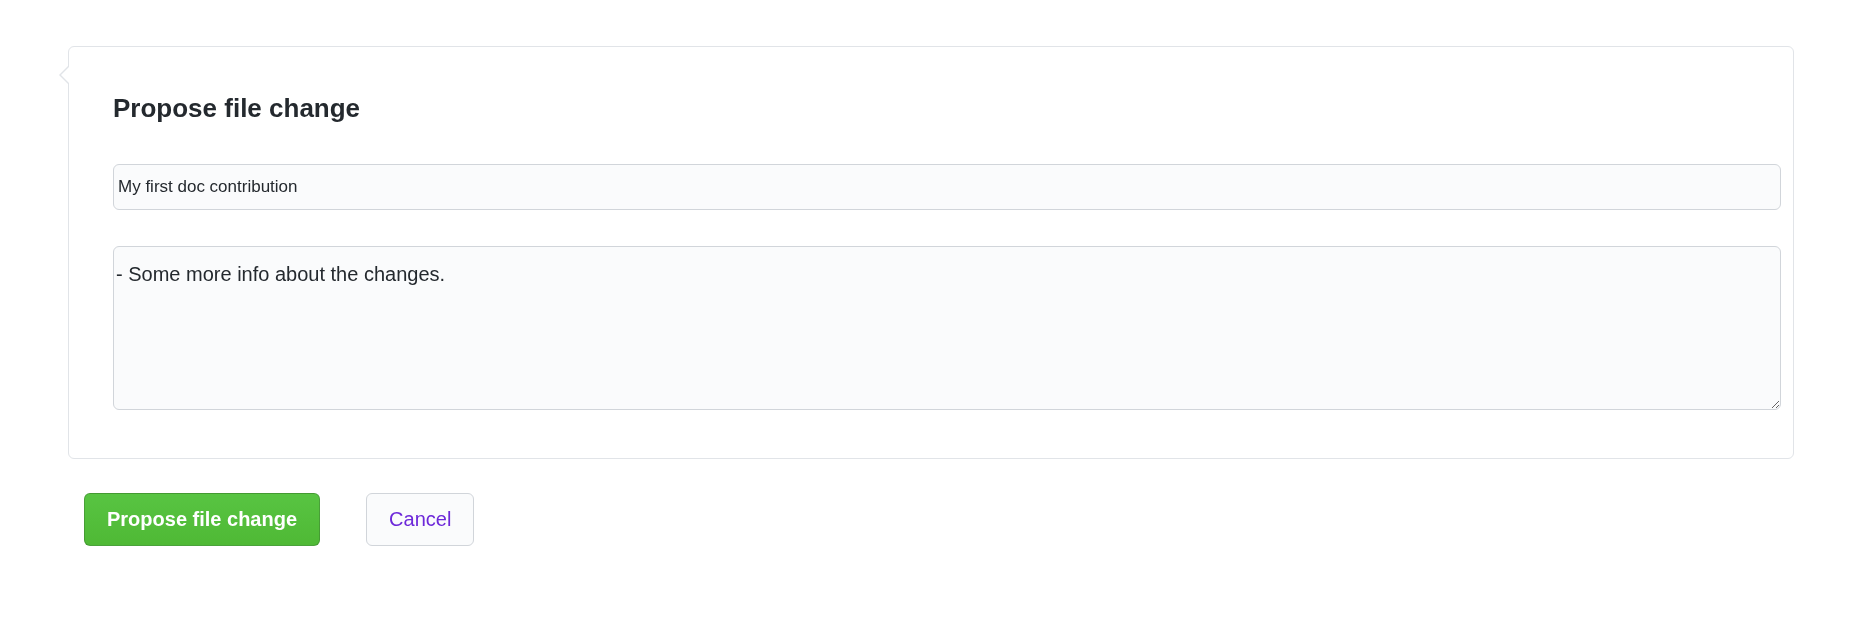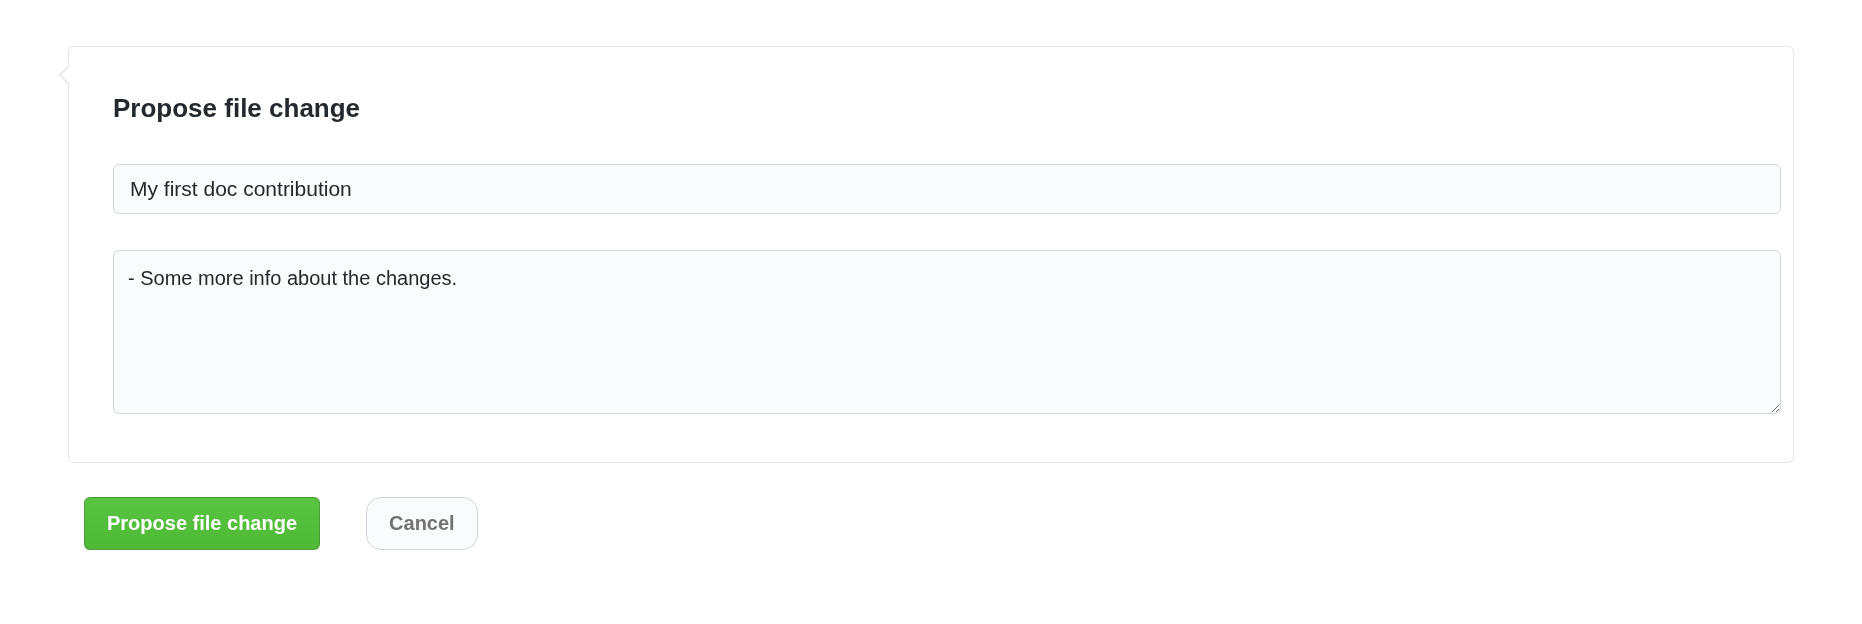--- a/index.html
+++ b/index.html
@@ -43,37 +43,37 @@
       border-right: 9px solid #ffffff;
     }
     .panel-title {
       font-size: 26px;
       font-weight: 600;
       color: #24292e;
       margin-bottom: 24px;
     }
     .commit-summary {
       width: 100%;
-      padding: 12px 16px;
-      font-size: 21px;
+      padding: 12px 4px;
+      font-size: 17px;
       color: #24292e;
       background: #fafbfc;
       border: 1px solid #d1d5da;
       border-radius: 6px;
       outline: none;
       margin-bottom: 20px;
       font-family: inherit;
     }
     .commit-summary::placeholder {
       color: #6a737d;
     }
     .commit-description {
       width: 100%;
       min-height: 164px;
-      padding: 12px 14px;
+      padding: 12px 2px;
       font-size: 20px;
       color: #24292e;
       background: #fafbfc;
       border: 1px solid #d1d5da;
       border-radius: 6px;
       outline: none;
       resize: vertical;
       font-family: inherit;
       line-height: 1.5;
     }
@@ -93,25 +93,25 @@
       font-size: 20px;
       font-weight: 600;
       padding: 14px 22px;
       border-radius: 6px;
       cursor: pointer;
       font-family: inherit;
     }
     .btn-cancel {
       background: #fafbfc;
       border: 1px solid #d1d5da;
-      color: #737373;
+      color: #6d28d9;
       font-size: 20px;
-      font-weight: 700;
+      font-weight: 400;
       padding: 14px 22px;
-      border-radius: 15px;
+      border-radius: 6px;
       cursor: pointer;
       font-family: inherit;
     }
   </style>
 </head>
 <body>
 
 <div class="panel">
   <h2 class="panel-title">Propose file change</h2>
   <input type="text" class="commit-summary" value="My first doc contribution" style="">

